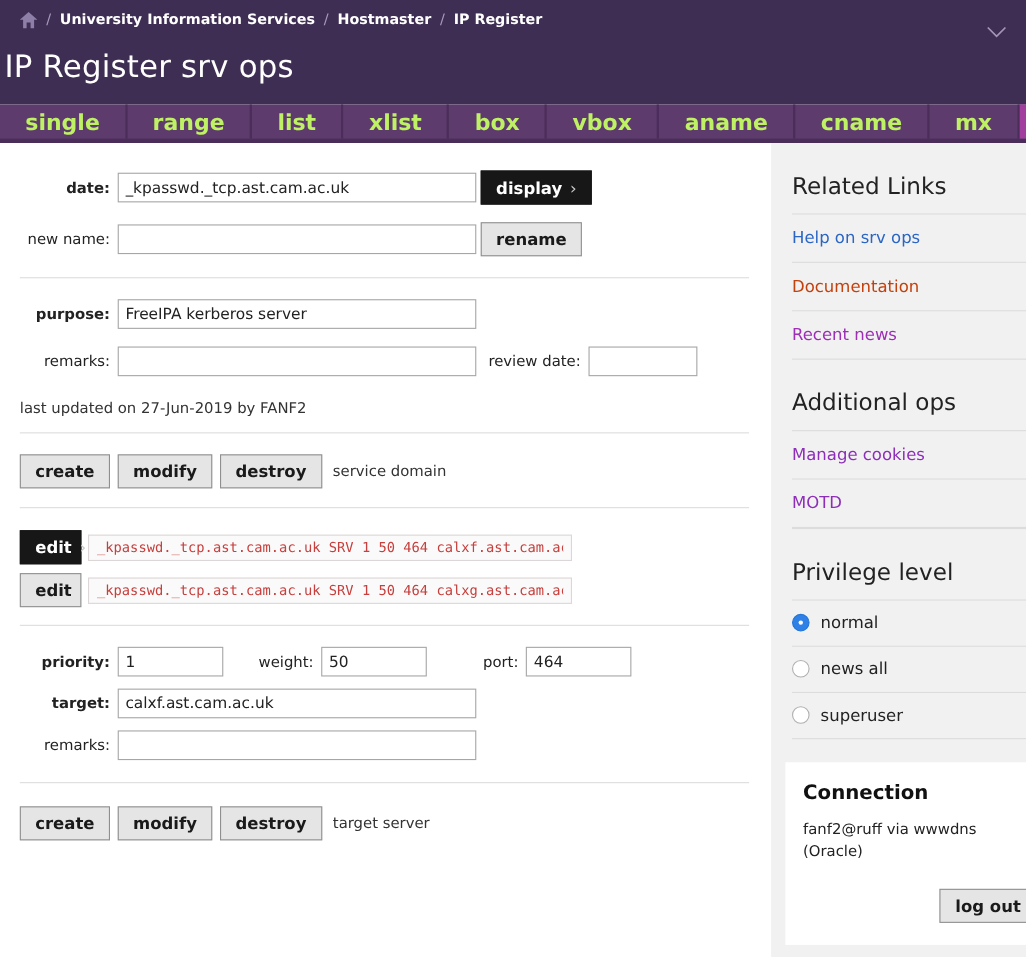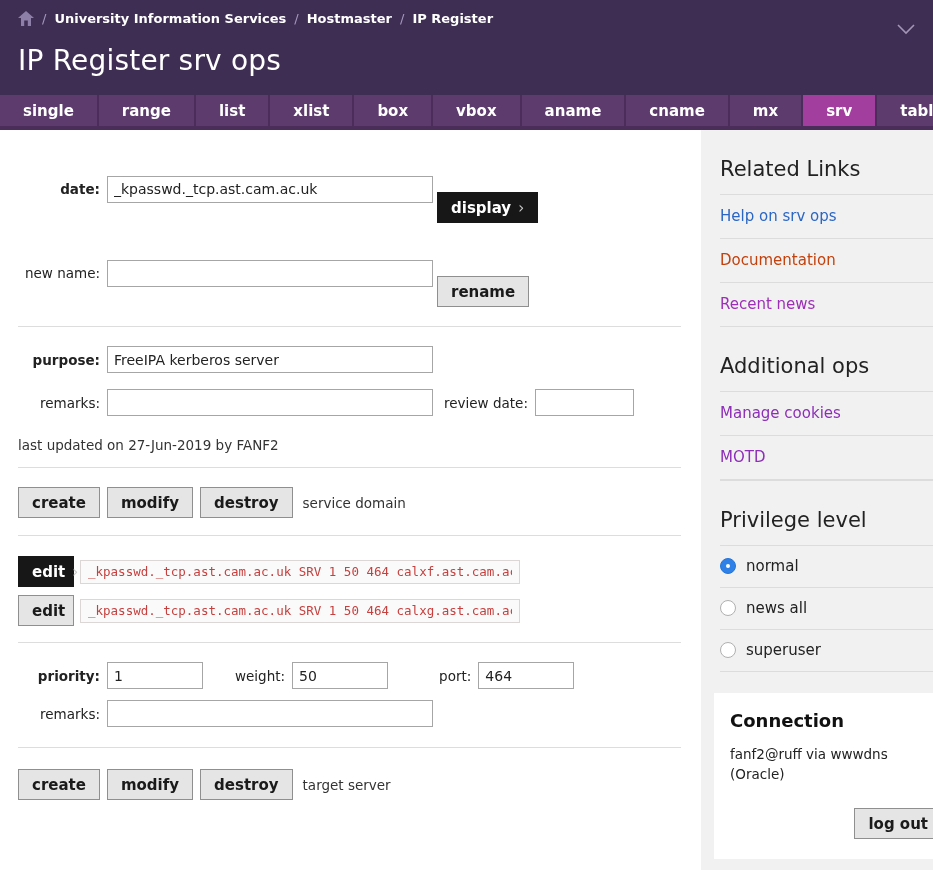--- a/index.html
+++ b/index.html
@@ -19,33 +19,33 @@
   .breadcrumb {
     position: absolute; left:18px; top:11px;
     display: flex; align-items: center; gap: 8px;
     font-size: 13px; font-weight: bold; color:#fff;
   }
   .home-icon { display:inline-flex; align-items:center; }
   .crumb-sep { color:#a79ac0; font-weight: normal; }
   .crumb-link { color:#fff; text-decoration: none; }
   .header-chevron { position:absolute; right:16px; top:20px; }
   .page-title {
-    position:absolute; left:18px; top:44px;
+    position:absolute; left:4px; top:44px;
     font-size: 28px; font-weight: 500; color:#fff; letter-spacing: 0.2px;
   }
 
   
   .tabbar {
     position:absolute; left:0; top:95px; width:933px; height:35px;
     background:#5e3b6d; border-bottom:4px solid #4a2d59;
     display:flex; align-items:stretch;
   }
   .tab {
     display:flex; align-items:center; padding:0 23px;
-    color:#ffffff; font-size:15px; font-weight:bold; text-decoration:none;
+    color:#bef264; font-size:20px; font-weight:bold; text-decoration:none;
     border-right:2px solid #4a2d59;
   }
   .tab.active { background:#a23e9d; }
 
   
   .main {
     position:absolute; left:0; top:130px; width:701px; height:740px;
     background:#fff; padding-top:25px;
   }
   .form-row { display:flex; align-items:center; margin:0 0 16px 18px; }
@@ -66,21 +66,21 @@
 
   .btn {
     font-family:inherit; font-weight:bold; font-size:15px; color:#1a1a1a;
     background:#e5e5e5; border:1px solid #8f8f8f;
     height:31px; padding:0 13px; cursor:pointer;
   }
   .btn-dark {
     background:#171717; color:#fff; border:1px solid #171717;
   }
   .btn-dark .chev { color:#c9c9c9; font-weight:normal; margin-left:7px; font-size:15px; }
-  .btn-display { margin-left:4px;margin-top:37px; }
+  .btn-display { margin-left:4px; }
   .btn-edit { width:56px; flex-shrink:0; }
 
   hr.rule {
     border:none; border-top:1px solid #ddd;
     margin:19px 0 19px 18px; width:663px;
   }
   .last-updated { font-size:13.5px; color:#333; margin:21px 0 0 18px; }
 
   .action-row { display:flex; align-items:center; margin:0 0 0 18px; }
   .action-row .btn { margin-right:7px; }
@@ -227,20 +227,24 @@
 
   <div class="form-row" style="margin-bottom:11px;">
     <span class="form-label bold">priority:</span>
     <input class="text w-num" type="text" value="1" style="">
     <span class="inline-label" style="margin-left:32px;">weight:</span>
     <input class="text w-num" type="text" value="50" style="">
     <span class="inline-label" style="margin-left:51px;">port:</span>
     <input class="text w-num" type="text" value="464" style="">
   </div>
 
+  <div class="form-row" style="margin-bottom:11px;">
+    <span class="form-label bold">target:</span>
+    <input class="text w-main" type="text" value="calxf.ast.cam.ac.uk" style="">
+  </div>
 
   <div class="form-row" style="margin-bottom:0;">
     <span class="form-label">remarks:</span>
     <input class="text w-main" type="text" value="" style="">
   </div>
 
   <hr class="rule" style="margin-top:20px;margin-bottom:21px;">
 
   <div class="action-row">
     <button class="btn">create</button>

